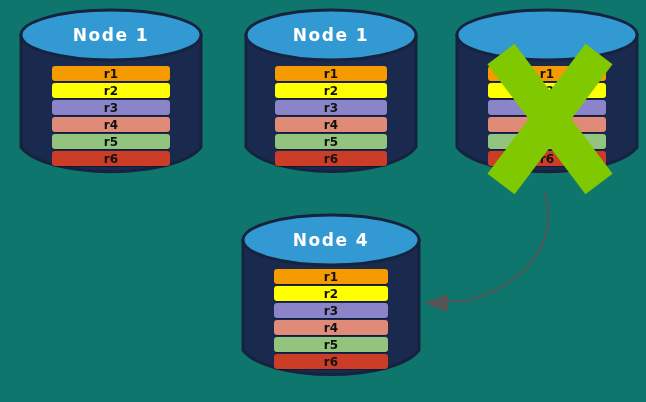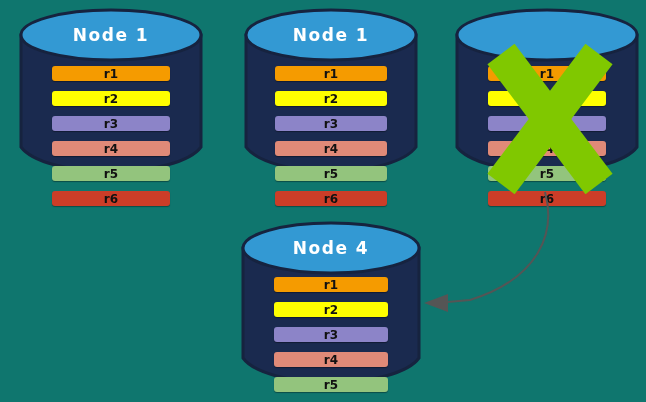--- a/index.html
+++ b/index.html
@@ -38,21 +38,21 @@
     white-space: nowrap;
     pointer-events: none;
   }
   .records {
     position: absolute;
     left: 0;
     width: 100%;
     box-sizing: border-box;
     display: flex;
     flex-direction: column;
-    gap: 10px;
+    gap: 2px;
   }
   .record {
     position: relative;
     height: 15px;
     border-radius: 3px;
     display: flex;
     align-items: center;
     justify-content: center;
     font-size: 12px;
     font-weight: bold;
@@ -161,21 +161,21 @@
           <span>r6</span>
         </div>
     </div>
 
     <svg class="x-mark" style="left:33px; top:38px;" width="126" height="150" viewBox="0 0 126 150">
       <line x1="14" y1="10" x2="112" y2="140" stroke="#80C800" stroke-width="34" stroke-linecap="butt"></line>
       <line x1="112" y1="10" x2="14" y2="140" stroke="#80C800" stroke-width="34" stroke-linecap="butt"></line>
     </svg>
   </div>
 
-  <div class="node" style="left:240px; top:219px; width:182px; height:178px;">
+  <div class="node" style="left:240px; top:211px; width:182px; height:178px;">
     <svg class="cyl-svg" width="182" height="178" viewBox="0 0 182 178">
       <path d="M3 29 L3 139 A91 33 0 0 0 179 139 L179 29 Z" fill="#1A2A4F" stroke="#16233f" stroke-width="3"></path>
       <ellipse cx="91" cy="29" rx="88" ry="25" fill="#3399D3" stroke="#16233f" stroke-width="3"></ellipse>
     </svg>
     <div class="node-title" style="top: 19px; color: rgb(255, 255, 255);">Node  4</div>
     <div class="records" style="top:58px; padding:0 34px;">
       <div class="record" style="background: rgb(245, 155, 0); color: rgb(17, 17, 17);">
           <span>r1</span>
         </div>
       <div class="record" style="background: rgb(255, 255, 0); color: rgb(17, 17, 17);">

